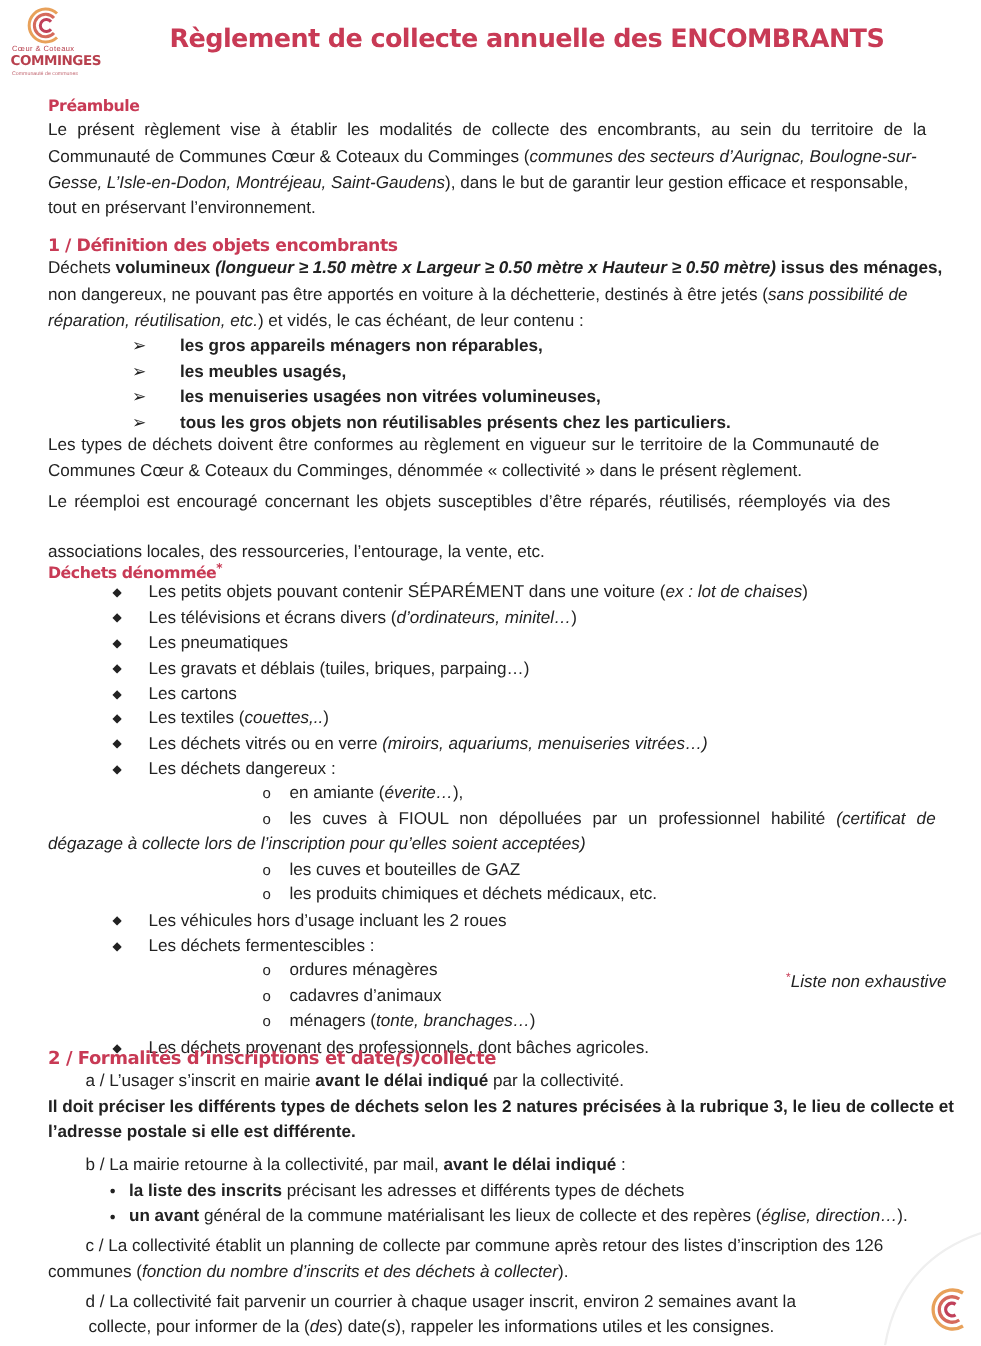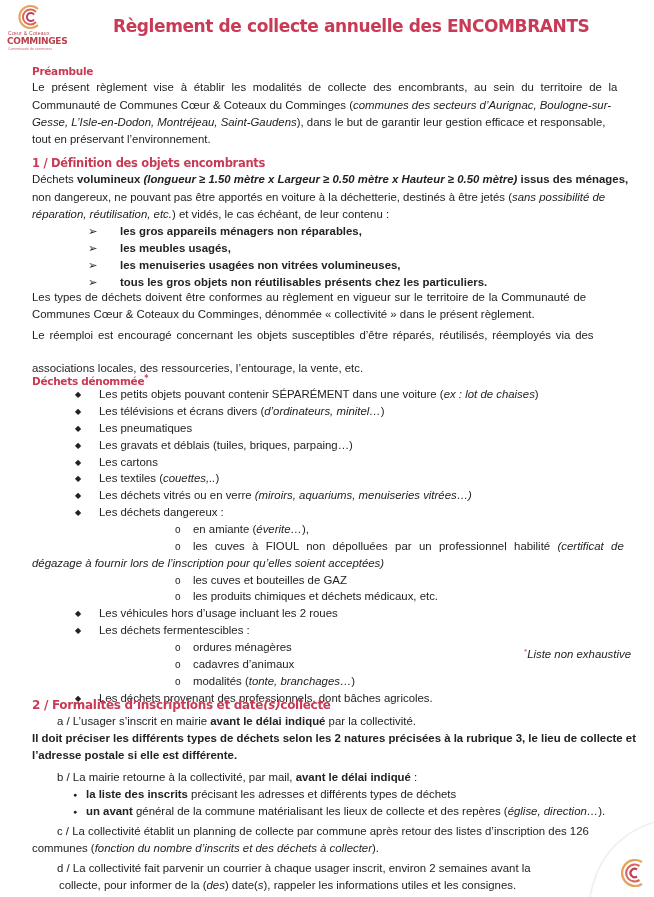--- a/index.html
+++ b/index.html
@@ -91,29 +91,29 @@
 <div class="dot-item" style="top:403px"><span class="mk">◆</span><span>Les télévisions et écrans divers (</span><span class="i">d’ordinateurs, minitel…</span><span>)</span></div>
 <div class="dot-item" style="top:420px"><span class="mk">◆</span><span>Les pneumatiques</span></div>
 <div class="dot-item" style="top:437px"><span class="mk">◆</span><span>Les gravats et déblais (tuiles, briques, parpaing…)</span></div>
 <div class="dot-item" style="top:454px"><span class="mk">◆</span><span>Les cartons</span></div>
 <div class="dot-item" style="top:470px"><span class="mk">◆</span><span>Les textiles (</span><span class="i">couettes,..</span><span>)</span></div>
 <div class="dot-item" style="top:487px"><span class="mk">◆</span><span>Les déchets vitrés ou en verre </span><span class="i">(miroirs, aquariums, menuiseries vitrées…)</span></div>
 <div class="dot-item" style="top:504px"><span class="mk">◆</span><span>Les déchets dangereux :</span></div>
 
 <div class="o-item" style="top:521px"><span class="mk">o</span><span>en amiante (</span><span class="i">éverite…</span><span>),</span></div>
 <div class="o-item" style="top:538px;word-spacing:4.2px"><span class="mk">o</span><span>les cuves à FIOUL non dépolluées par un professionnel habilité </span><span class="i">(certificat de</span></div>
-<div class="line i" style="left:32px;top:555px">dégazage à fournir lors de l’inscription pour qu’elles soient acceptées)</div>
+<div class="line i" style="left:32px;top:555px">dégazage à collecte lors de l’inscription pour qu’elles soient acceptées)</div>
 <div class="o-item" style="top:572px"><span class="mk">o</span><span>les cuves et bouteilles de GAZ</span></div>
 <div class="o-item" style="top:588px"><span class="mk">o</span><span>les produits chimiques et déchets médicaux, etc.</span></div>
 
 <div class="dot-item" style="top:605px"><span class="mk">◆</span><span>Les véhicules hors d’usage incluant les 2 roues</span></div>
 <div class="dot-item" style="top:622px"><span class="mk">◆</span><span>Les déchets fermentescibles :</span></div>
 <div class="o-item" style="top:639px"><span class="mk">o</span><span>ordures ménagères</span></div>
 <div class="o-item" style="top:656px"><span class="mk">o</span><span>cadavres d’animaux</span></div>
-<div class="o-item" style="top:673px"><span class="mk">o</span><span>modalités (</span><span class="i">tonte, branchages…</span><span>)</span></div>
+<div class="o-item" style="top:673px"><span class="mk">o</span><span>ménagers (</span><span class="i">tonte, branchages…</span><span>)</span></div>
 <div class="dot-item" style="top:690px"><span class="mk">◆</span><span>Les déchets provenant des professionnels, dont bâches agricoles.</span></div>
 
 <div class="side-note" style="top:643px"><span class="star">*</span><span>Liste non exhaustive</span></div>
 
 <div class="heading" style="top:697px;font-size:12px"><span>2 / Formalités d’inscriptions et date</span><span class="i">(s)</span><span>collecte</span></div>
 <div class="line" style="left:57px;top:713px"><span>a / L’usager s’inscrit en mairie </span><span class="b u">avant le délai indiqué</span><span> par la collectivité.</span></div>
 <div class="line b" style="left:32px;top:730px"><span>Il doit préciser les différents types de déchets </span><span class="u">selon les 2 natures</span><span> précisées à la rubrique 3, le lieu de collecte et</span></div>
 <div class="line b" style="left:32px;top:747px">l’adresse postale si elle est différente.</div>
 
 <div class="line" style="left:57px;top:769px"><span>b / La mairie retourne à la collectivité, par mail, </span><span class="b u">avant le délai indiqué</span><span> :</span></div>

